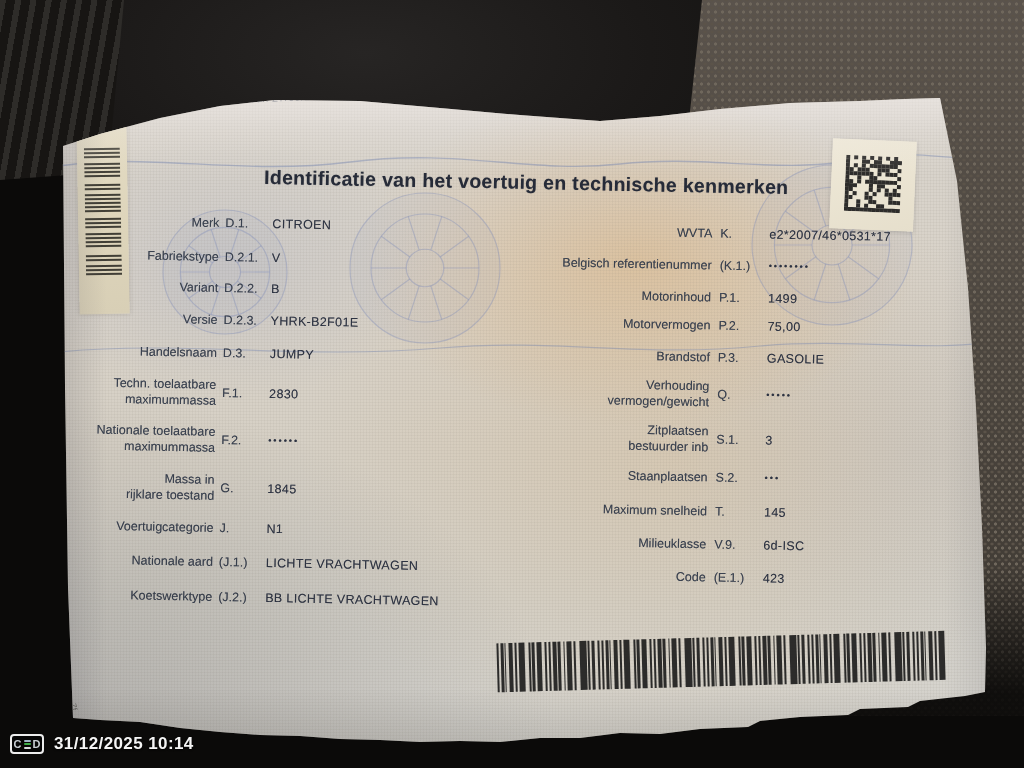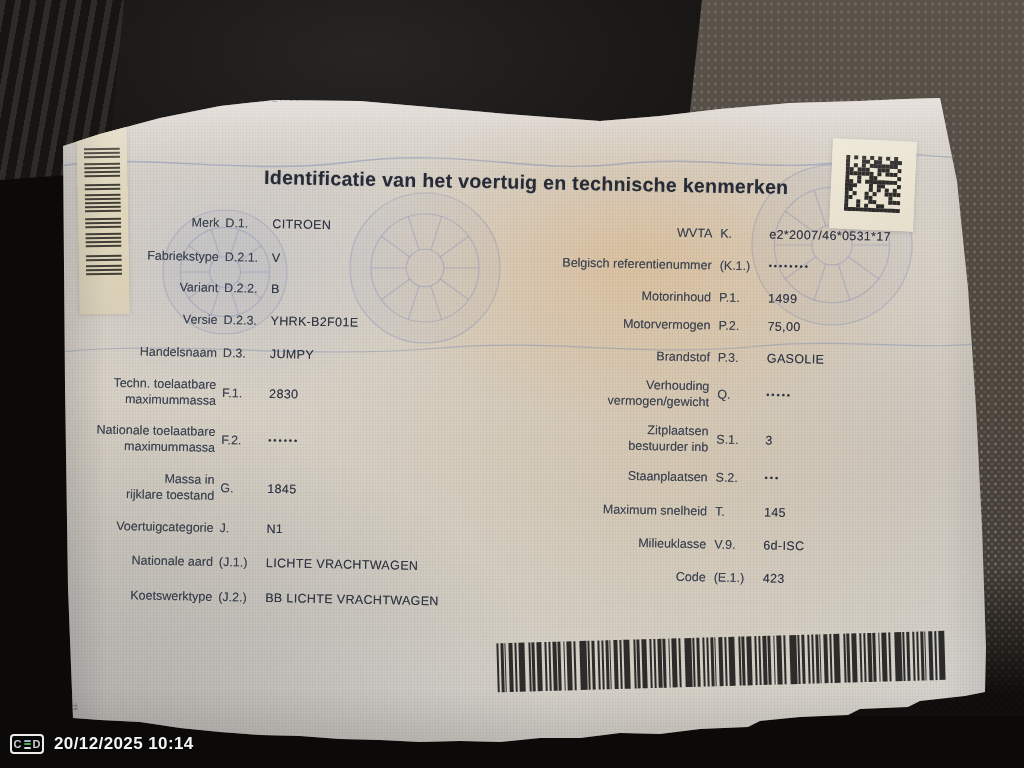--- a/index.html
+++ b/index.html
@@ -549,14 +549,14 @@
 <div class="abs stamp">
   <div class="ced-logo">
     <span class="lt">C</span>
     <span class="ced-bars">
       <i id="bar-top" style="background: rgb(159, 180, 199);"></i>
         <i id="bar-mid" style="background: rgb(63, 174, 73);"></i>
         <i id="bar-bot" style="background: rgb(215, 219, 221);"></i>
     </span>
     <span class="lt">D</span>
   </div>
-  <span class="stamp-text">20/12/2025 10:14</span>
+  <span class="stamp-text">31/12/2025 10:14</span>
 </div>
 
 </body></html>

